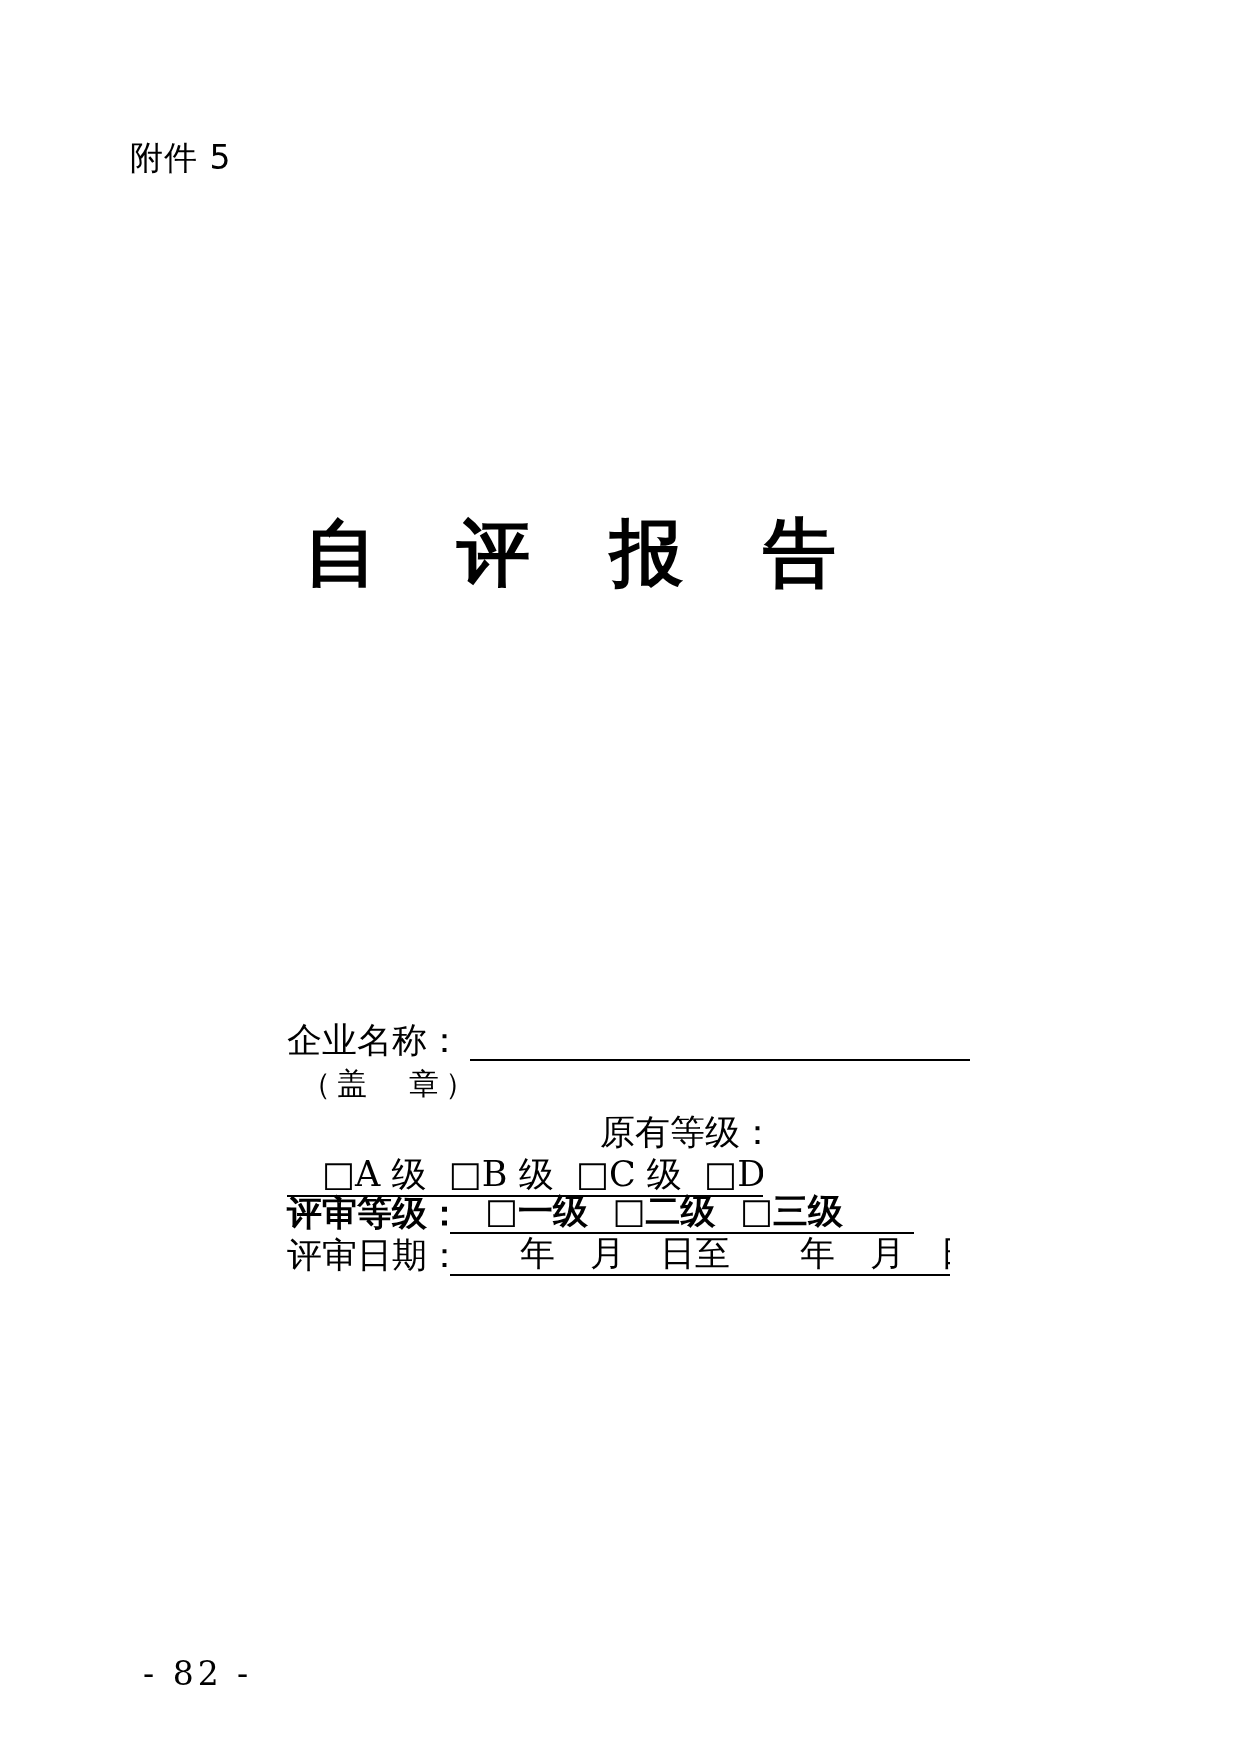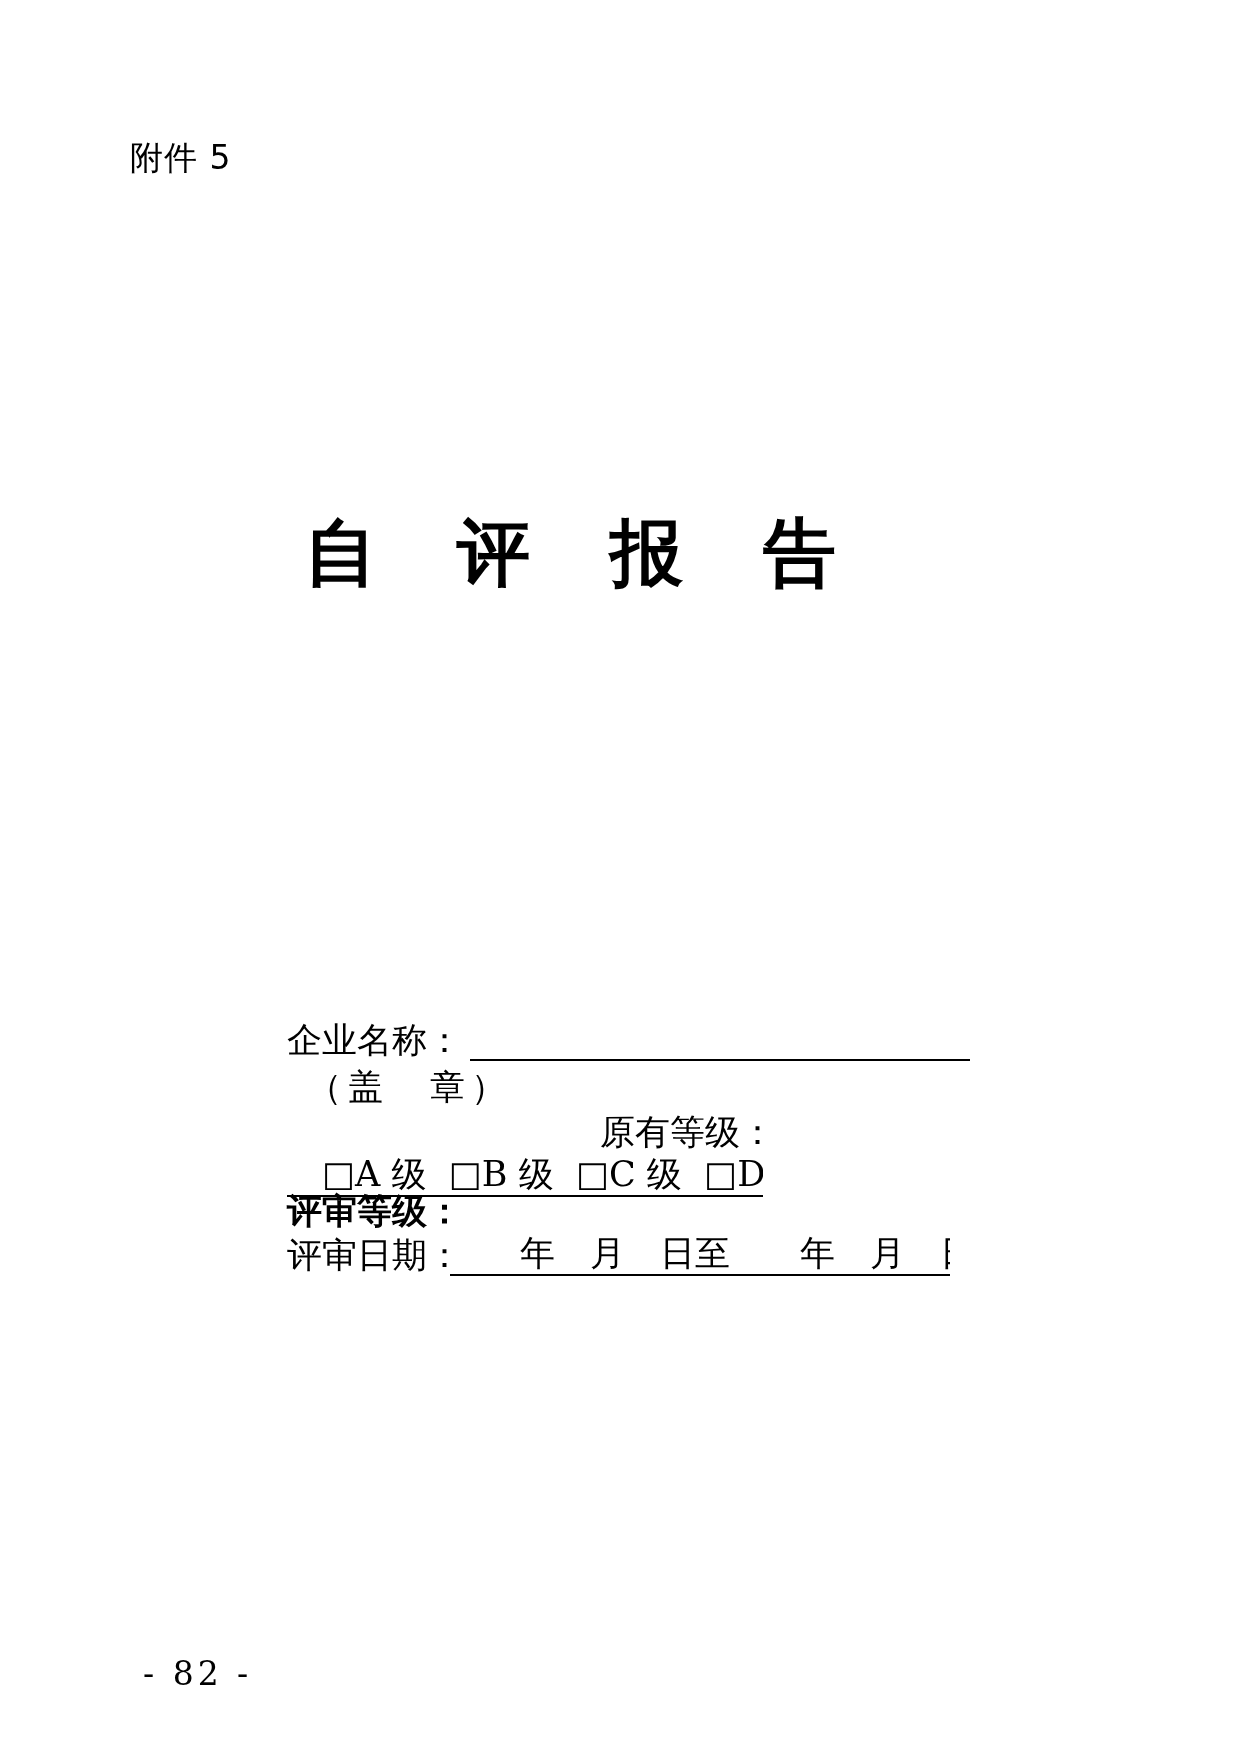--- a/index.html
+++ b/index.html
@@ -64,22 +64,22 @@
     top: 985px;
     width: 680px;
   }
   .form-row {
     position: absolute;
     left: 0;
     display: flex;
     align-items: flex-end;
   }
   .form-row.r1 { top: 0; gap: 20px; }
-  .seal-note   { position: absolute; top: 47px; left: 20px;
-                 font-size: 35px; letter-spacing: 6px; white-space: pre; }
+  .seal-note   { position: absolute; top: 47px; left: 14px;
+                 font-size: 30px; letter-spacing: 6px; white-space: pre; }
   .form-row.r2 { top: 94px; flex-direction: column; }
   .form-row.r3 { top: 173px; font-weight: bold; }
   .form-row.r4 { top: 215px; justify-content: space-between; }
 
   .flabel {
     display: inline-block;
     width: 163px;
     font-size: 35px;
     line-height: 42px;
     white-space: nowrap;
@@ -134,20 +134,21 @@
 
     <div class="seal-note">（盖　章）</div>
 
     <div class="form-row r2">
       <span class="flabel">原有等级：</span>
       <span class="ffield w2">　□A 级  □B 级  □C 级  □D 级</span>
     </div>
 
     <div class="form-row r3">
       <span class="flabel">评审等级：</span>
+      <span class="ffield w3">　□一级  □二级  □三级</span>
     </div>
 
     <div class="form-row r4">
       <span class="flabel">评审日期：</span>
       <span class="ffield w4">　　年　月　日至　　年　月　日</span>
     </div>
 
   </div>
 
   <div class="page-number">- 82 -</div>

